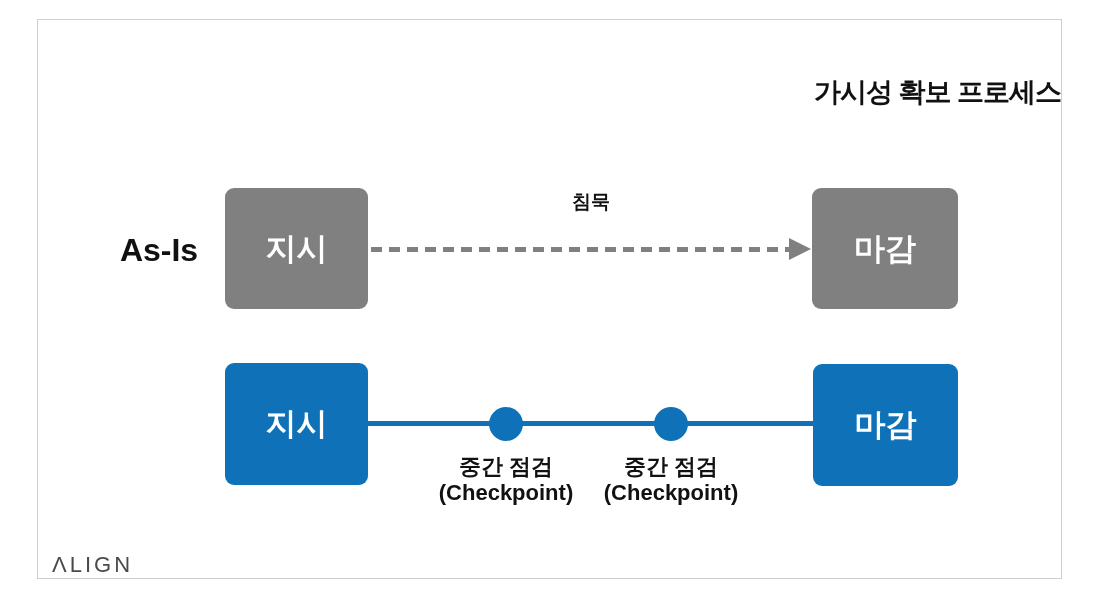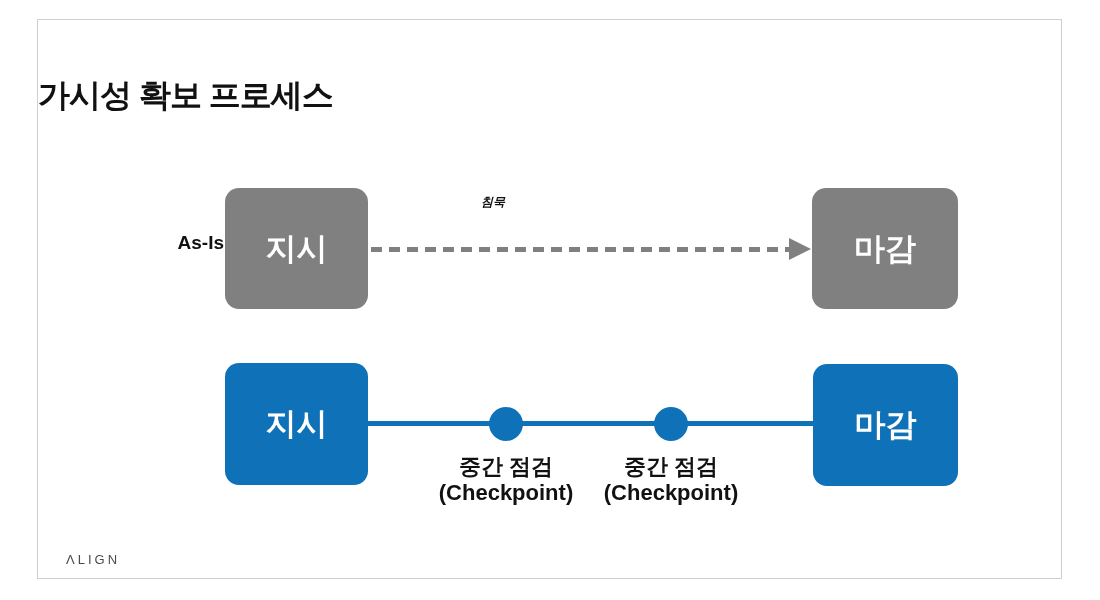--- a/index.html
+++ b/index.html
@@ -4,52 +4,52 @@
 <style>
   :root{
     --gray:#808080; --blue:#0f72b8; --tobe_label:#15689f;
     --text:#111111; --logo:#4a4a4a; --border:#cfcfcf; --bg:#ffffff;
   }
   *{margin:0;padding:0;box-sizing:border-box;}
   html,body{width:1100px;height:600px;background:var(--bg);
     font-family:"Liberation Sans","DejaVu Sans",sans-serif;color:var(--text);}
   .frame{position:absolute;left:37px;top:19px;width:1025px;height:560px;
     background:var(--bg);border:1.5px solid var(--border);}
-  .title{position:absolute;left:0;top:54px;width:100%;text-align:left;
-    font-size:32px;font-weight:800;letter-spacing:-1px;color:var(--text);}
-  .row-label{position:absolute;left:56px;width:130px;text-align:right;
-    font-size:19px;font-weight:bold;}
+  .title{position:absolute;left:0;top:54px;width:100%;text-align:right;
+    font-size:27px;font-weight:800;letter-spacing:-1px;color:var(--text);}
+  .row-label{position:absolute;left:56px;width:130px;text-align:center;
+    font-size:32px;font-weight:bold;}
   .row-label.asis{top:212px;color:var(--text);}
   .row-label.tobe{top:388px;color:var(--tobe_label);}
-  .node{position:absolute;width:143px;height:121px;border-radius:14px;
+  .node{position:absolute;width:143px;height:121px;border-radius:9px;
     display:flex;align-items:center;justify-content:center;
     color:#ffffff;font-size:31px;font-weight:bold;}
   .node.gray{background:var(--gray);}
   .node.blue{background:var(--blue);height:122px;}
   .gray-start{left:187px;top:168px;}
   .gray-end{left:774px;top:168px;width:146px;}
   .blue-start{left:187px;top:343px;}
   .blue-end{left:775px;top:344px;width:145px;}
   .dashed-line{position:absolute;left:333px;top:227px;width:419px;height:5px;
     background:repeating-linear-gradient(90deg,var(--gray) 0 11px,transparent 11px 18px);}
   .arrow-head{position:absolute;left:751px;top:218px;width:0;height:0;
     border-left:22px solid var(--gray);border-top:11px solid transparent;
     border-bottom:11px solid transparent;}
-  .edge-label{position:absolute;width:220px;
-    font-size:12px;line-height:24px;font-weight:600;color:var(--text);font-style:italic;}
+  .edge-label{position:absolute;width:220px;text-align:center;
+    font-size:19px;line-height:24px;font-weight:600;color:var(--text);}
   .silence{left:443px;top:170px;}
   .solid-line{position:absolute;left:330px;top:401px;width:445px;height:5px;
     background:var(--blue);}
   .dot{position:absolute;top:387px;width:34px;height:34px;border-radius:50%;
     background:var(--blue);}
   .dot.cp1{left:451px;} .dot.cp2{left:616px;}
   .cp-label{position:absolute;top:434px;width:200px;text-align:center;
     font-size:22px;line-height:26px;font-weight:bold;color:var(--text);}
   .cp-label.cp1{left:368px;} .cp-label.cp2{left:533px;}
-  .logo{position:absolute;left:28px;top:532px;font-size:13px;font-weight:400;
+  .logo{position:absolute;left:14px;top:532px;font-size:22px;font-weight:400;
     letter-spacing:3px;color:var(--logo);}
 </style>
 </head>
 <body>
 
 <div class="frame">
 
   <div class="title">가시성 확보 프로세스</div>
 
   <div class="row-label asis">As-Is</div>

